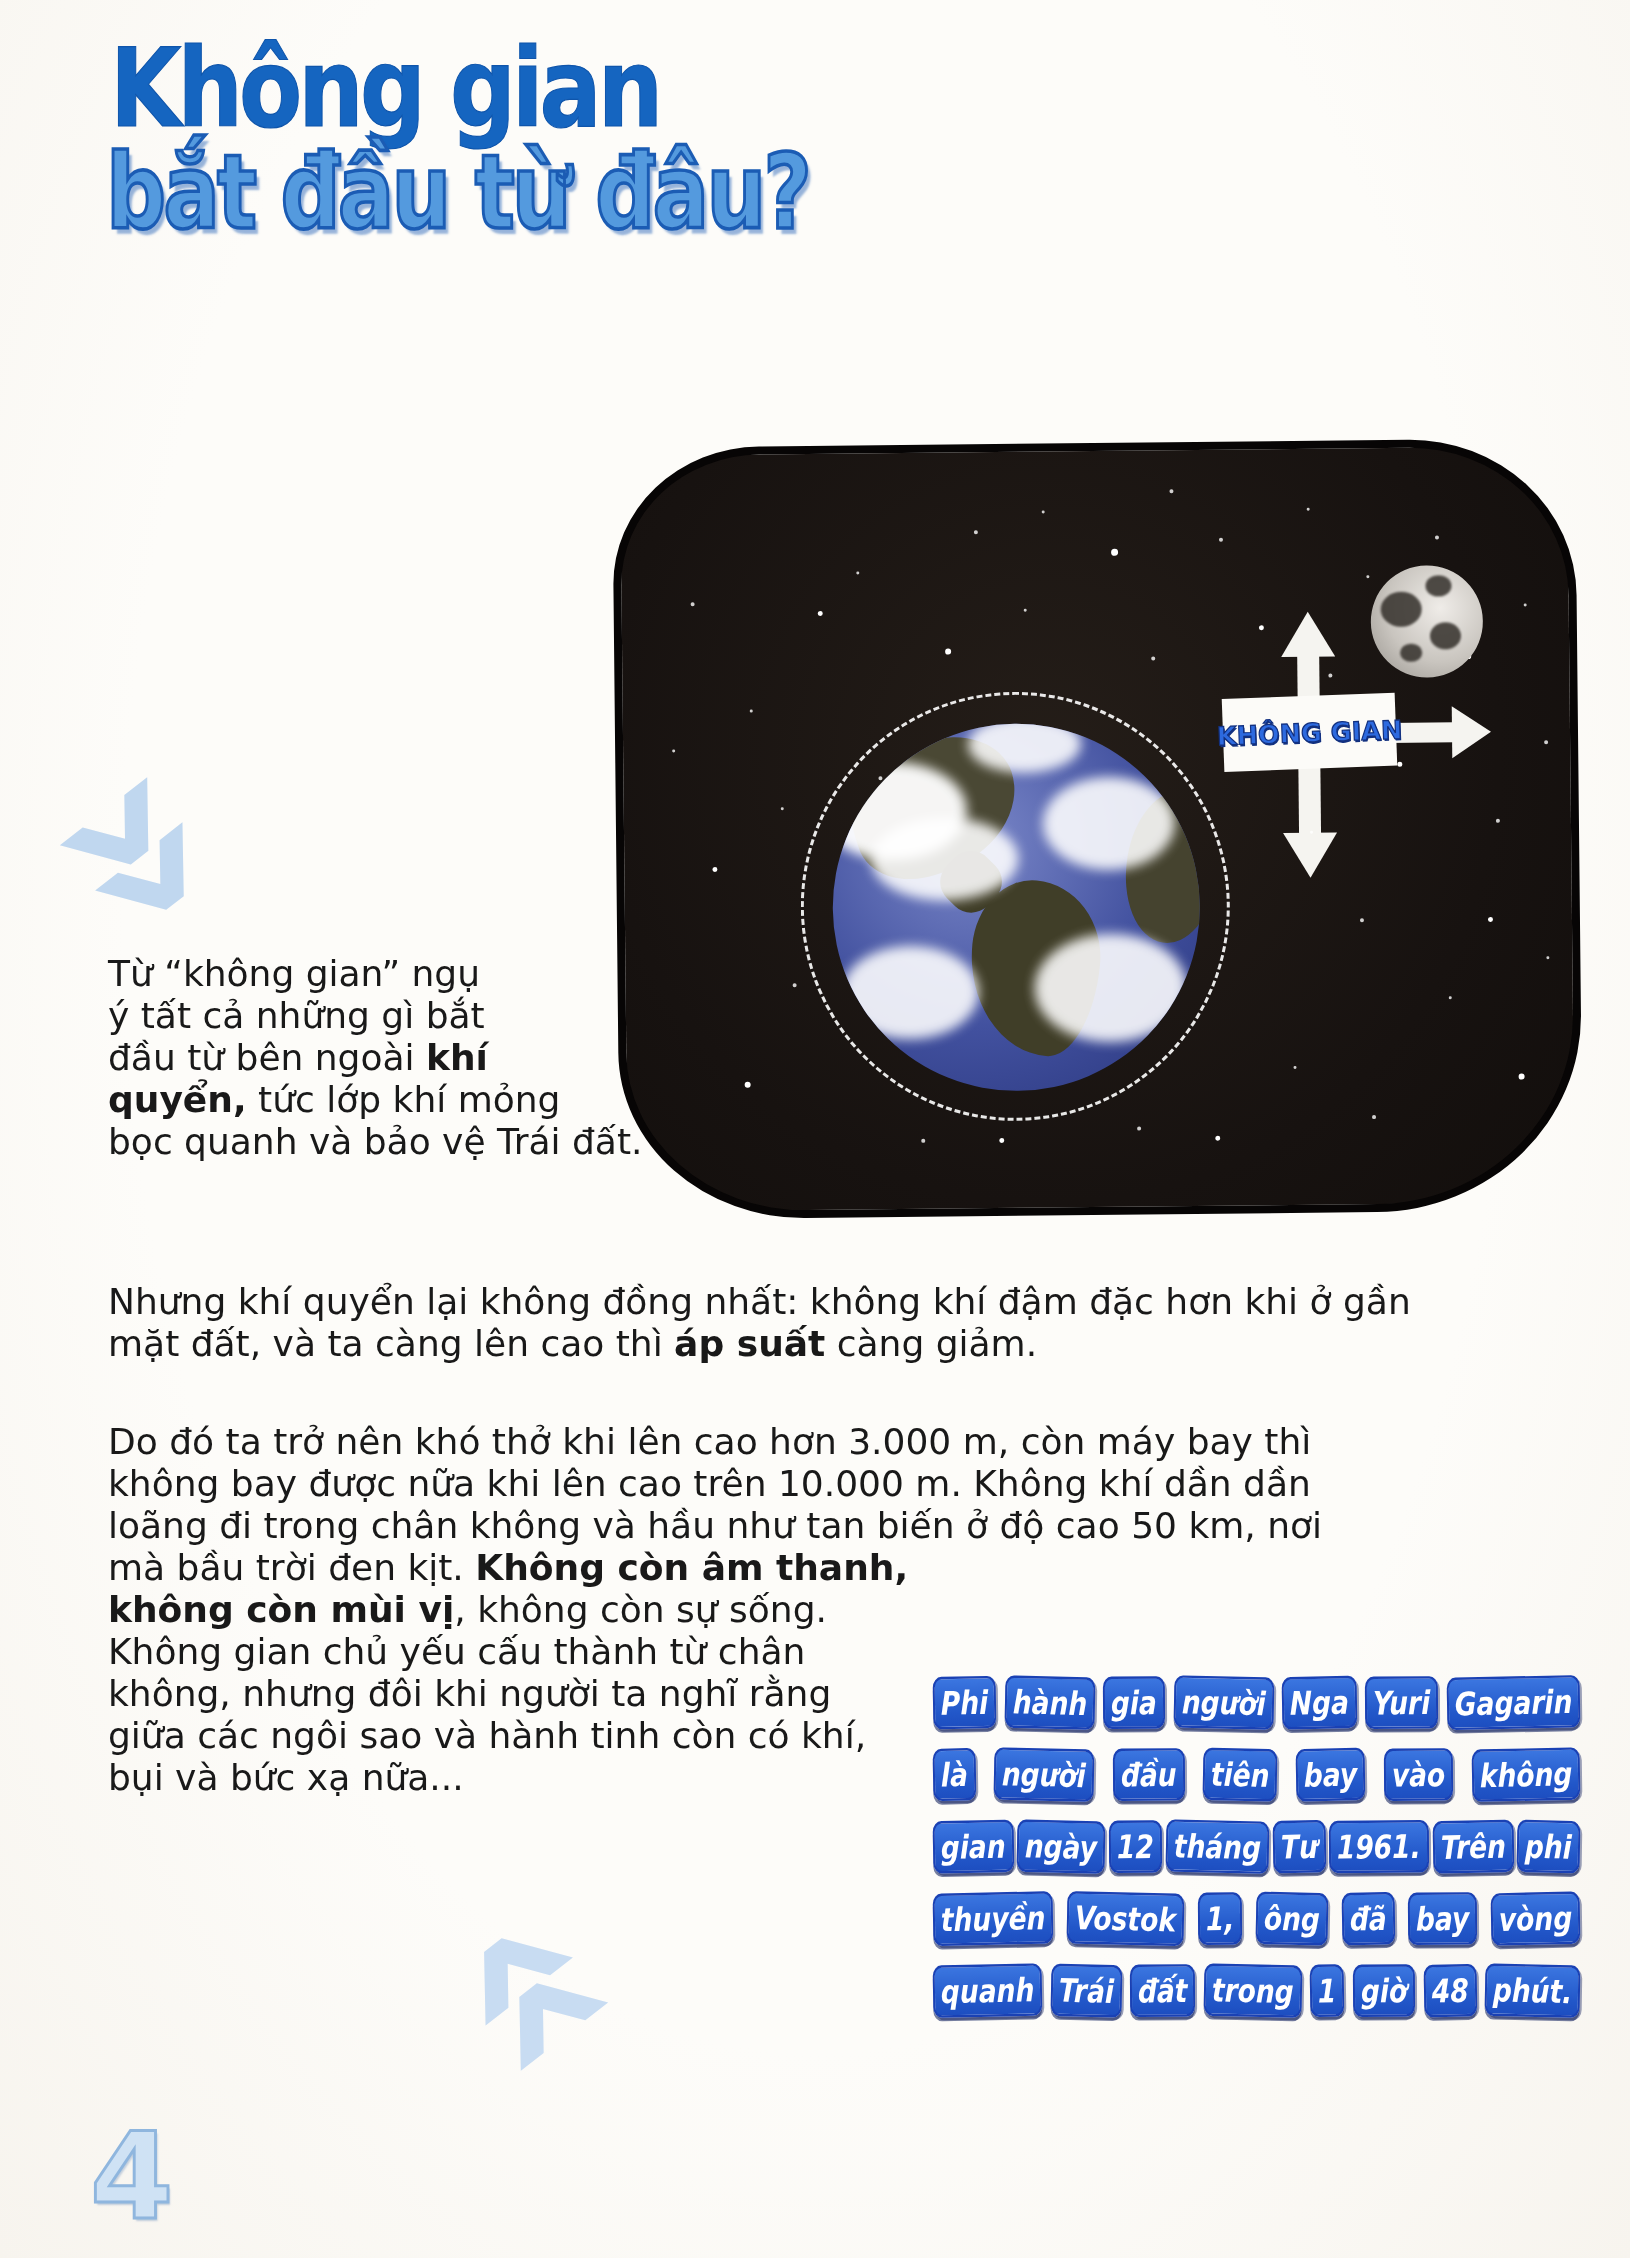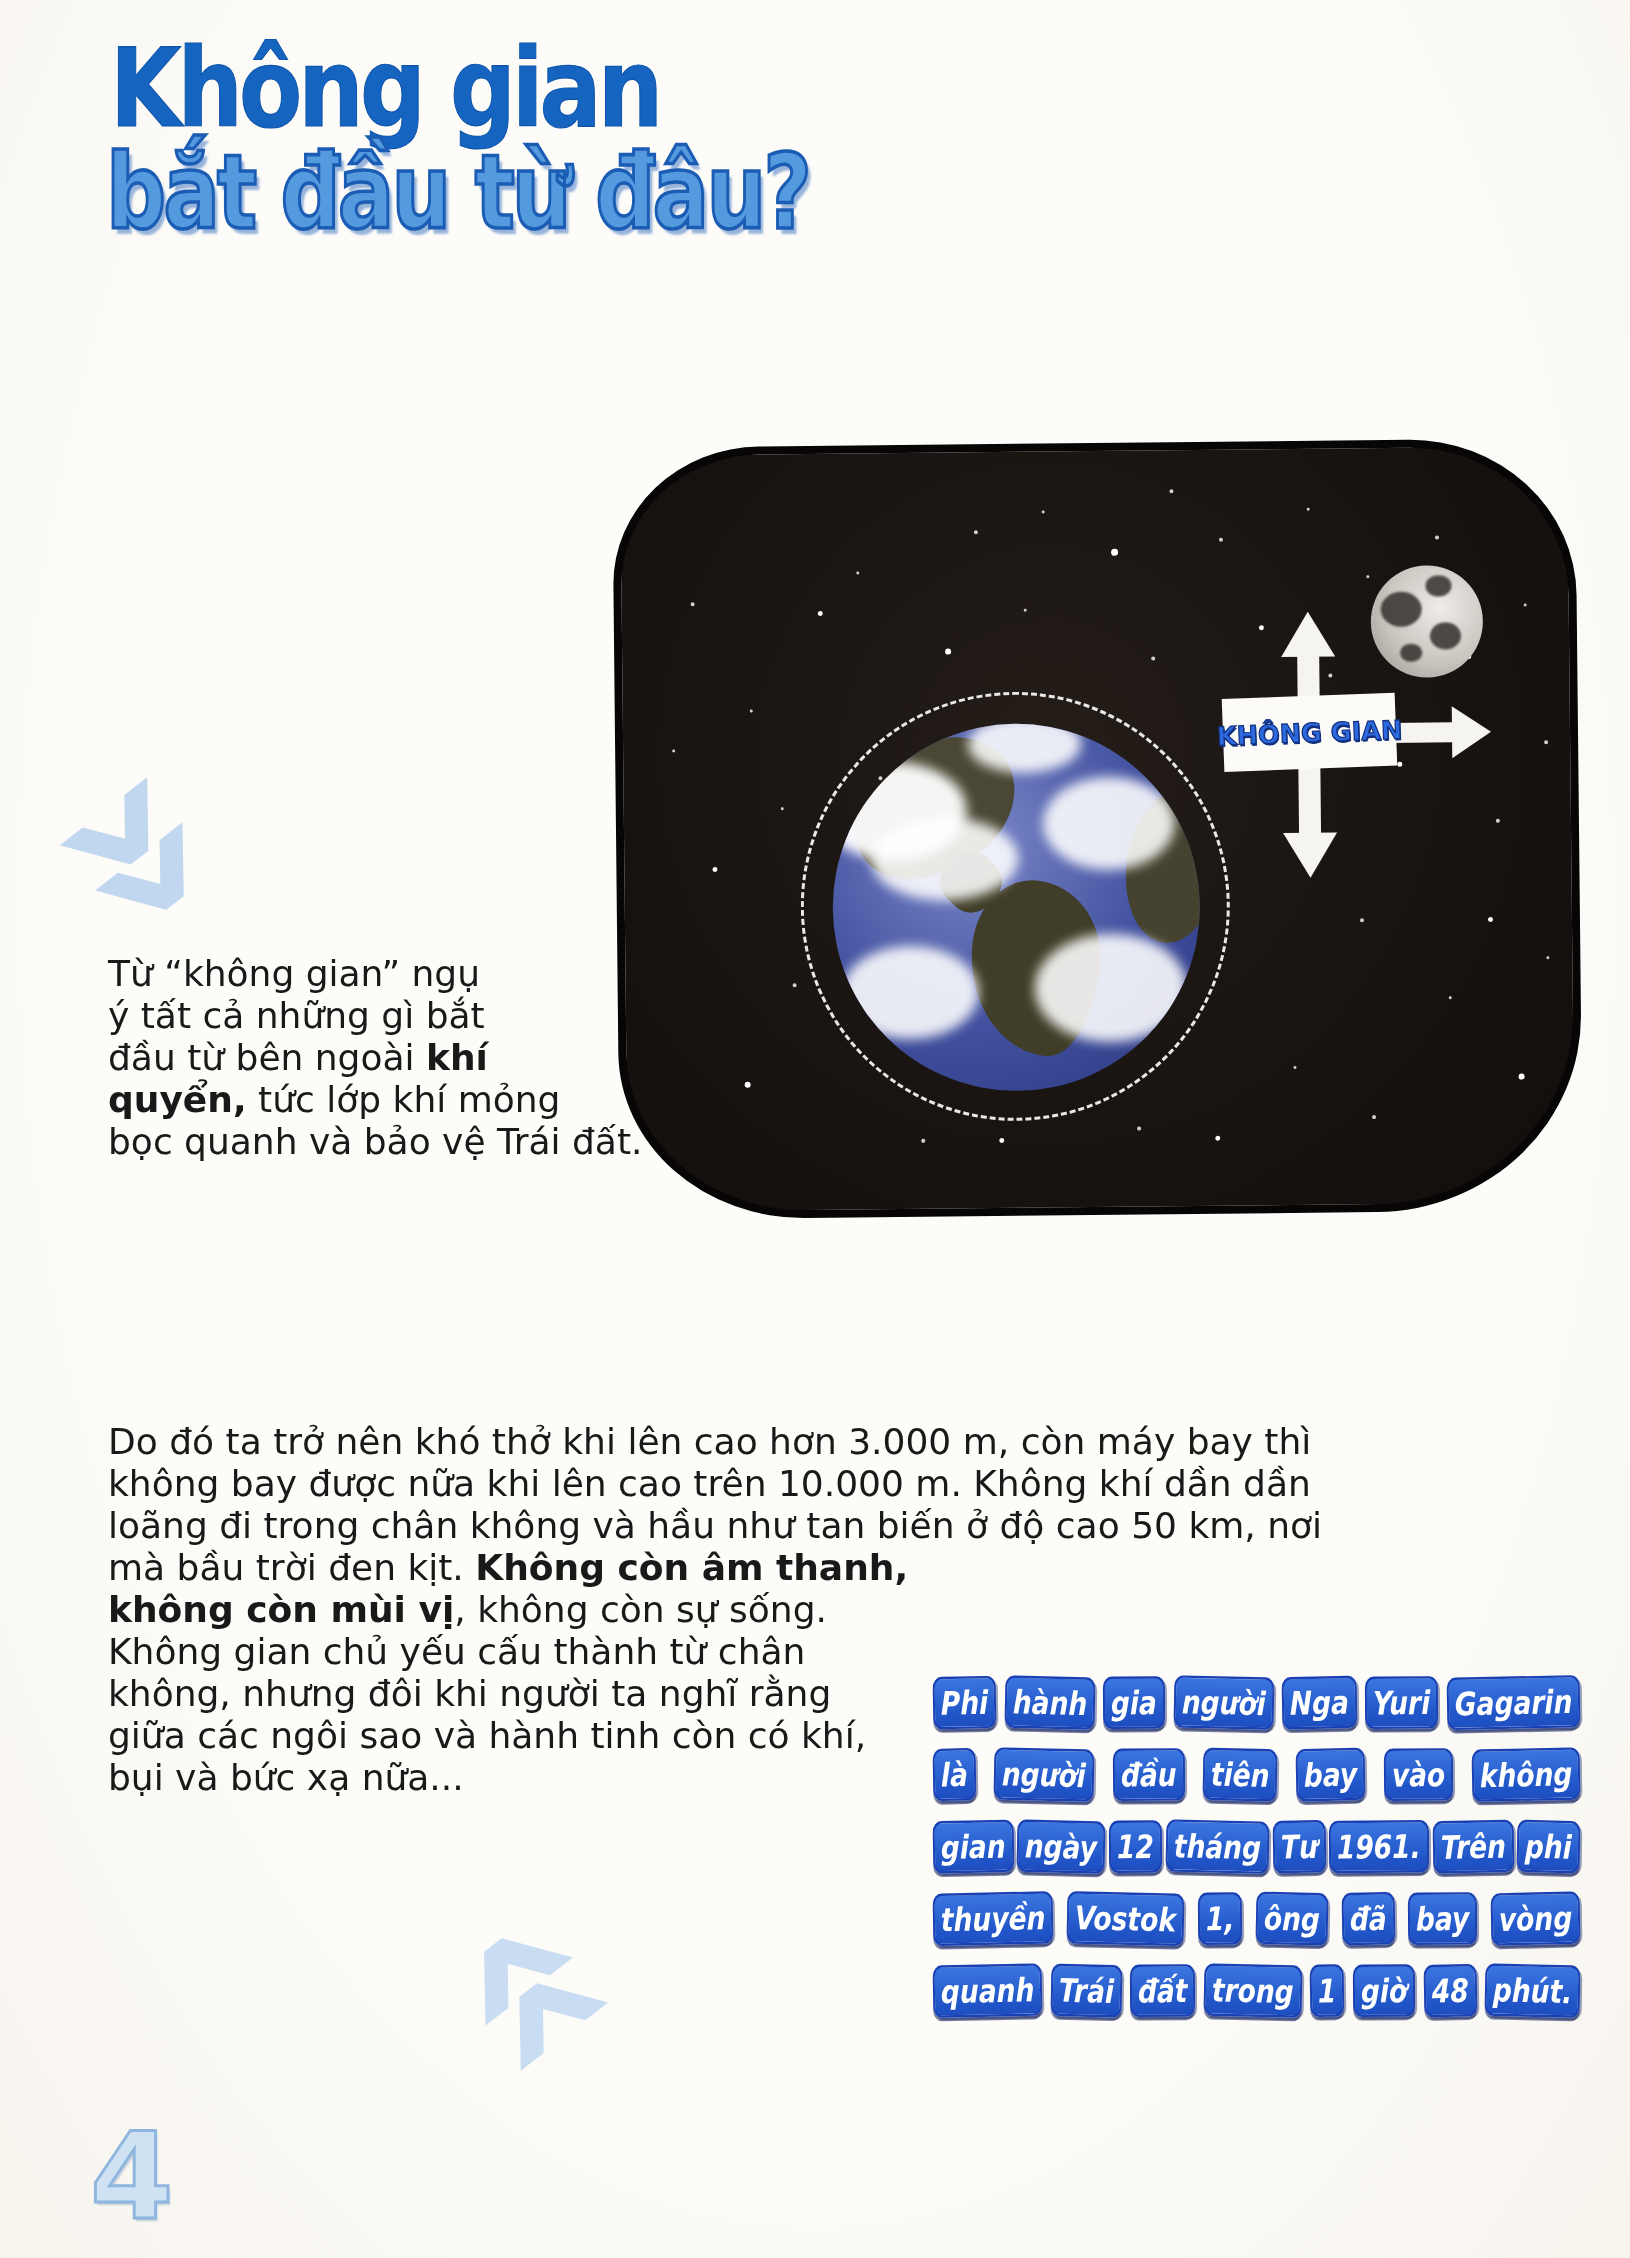--- a/index.html
+++ b/index.html
@@ -177,20 +177,22 @@
     <div class="sign">
       <span class="sign-label">KHÔNG GIAN</span>
     </div>
   </div>
 
   <div class="para p1"><span>Từ “không gian” ngụ
 ý tất cả những gì bắt
 đầu từ bên ngoài </span><span class="b">khí
 quyển,</span><span> tức lớp khí mỏng
 bọc quanh và bảo vệ Trái đất.</span></div>
+  <div class="para p2"><span>Nhưng khí quyển lại không đồng nhất: không khí đậm đặc hơn khi ở gần
+mặt đất, và ta càng lên cao thì </span><span class="b">áp suất</span><span> càng giảm.</span></div>
   <div class="para p3"><span>Do đó ta trở nên khó thở khi lên cao hơn 3.000 m, còn máy bay thì
 không bay được nữa khi lên cao trên 10.000 m. Không khí dần dần
 loãng đi trong chân không và hầu như tan biến ở độ cao 50 km, nơi
 mà bầu trời đen kịt. </span><span class="b">Không còn âm thanh,
 không còn mùi vị</span><span>, không còn sự sống.
 Không gian chủ yếu cấu thành từ chân
 không, nhưng đôi khi người ta nghĩ rằng
 giữa các ngôi sao và hành tinh còn có khí,
 bụi và bức xạ nữa...</span></div>
 

